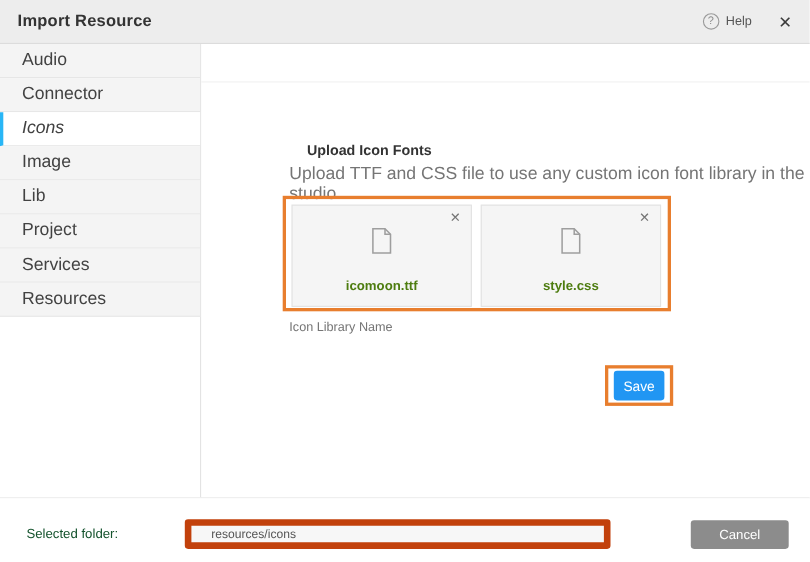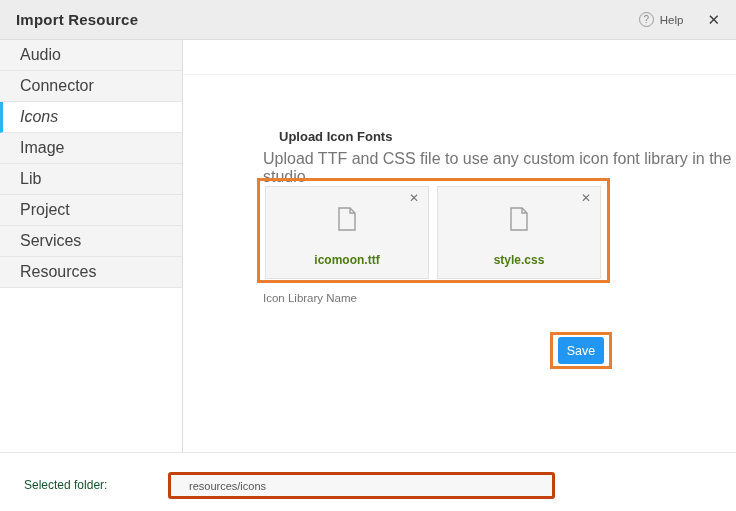--- a/index.html
+++ b/index.html
@@ -68,21 +68,21 @@
   .save-btn {
     background: #2196f3; color: #fff; border: none; border-radius: 3px;
     height: 27px; padding: 0 9px; font-size: 12.5px; font-family: inherit; cursor: pointer;
   }
 
   
   .footer { position: relative; height: 57px; background: #fff; }
   .folder-label { position: absolute; left: 24px; top: 25px; font-size: 12px; color: #14532d; }
   .folder-field {
     position: absolute; left: 168px; top: 19px; width: 387px; height: 27px;
-    background: #f7f7f7; border: 3px solid #c2410c; border-radius: 3px;
+    background: #f7f7f7; border: 6px solid #c2410c; border-radius: 3px;
     display: flex; align-items: center; padding-left: 18px; font-size: 11px; color: #555;
   }
   .cancel-btn {
     position: absolute; right: 19px; top: 20px; width: 89px; height: 26px;
     background: #8c8c8c; color: #fff; border: none; border-radius: 3px;
     font-size: 12px; font-family: inherit; cursor: pointer;
   }
 </style>
 </head>
 <body>
@@ -151,15 +151,16 @@
       </div>
 
     </div>
   </div>
 
   <div class="footer">
     <span class="folder-label">Selected folder:</span>
     <div class="folder-field">
       <span>resources/icons</span>
     </div>
+    <button class="cancel-btn">Cancel</button>
   </div>
 
 </div>
 
 </body></html>

